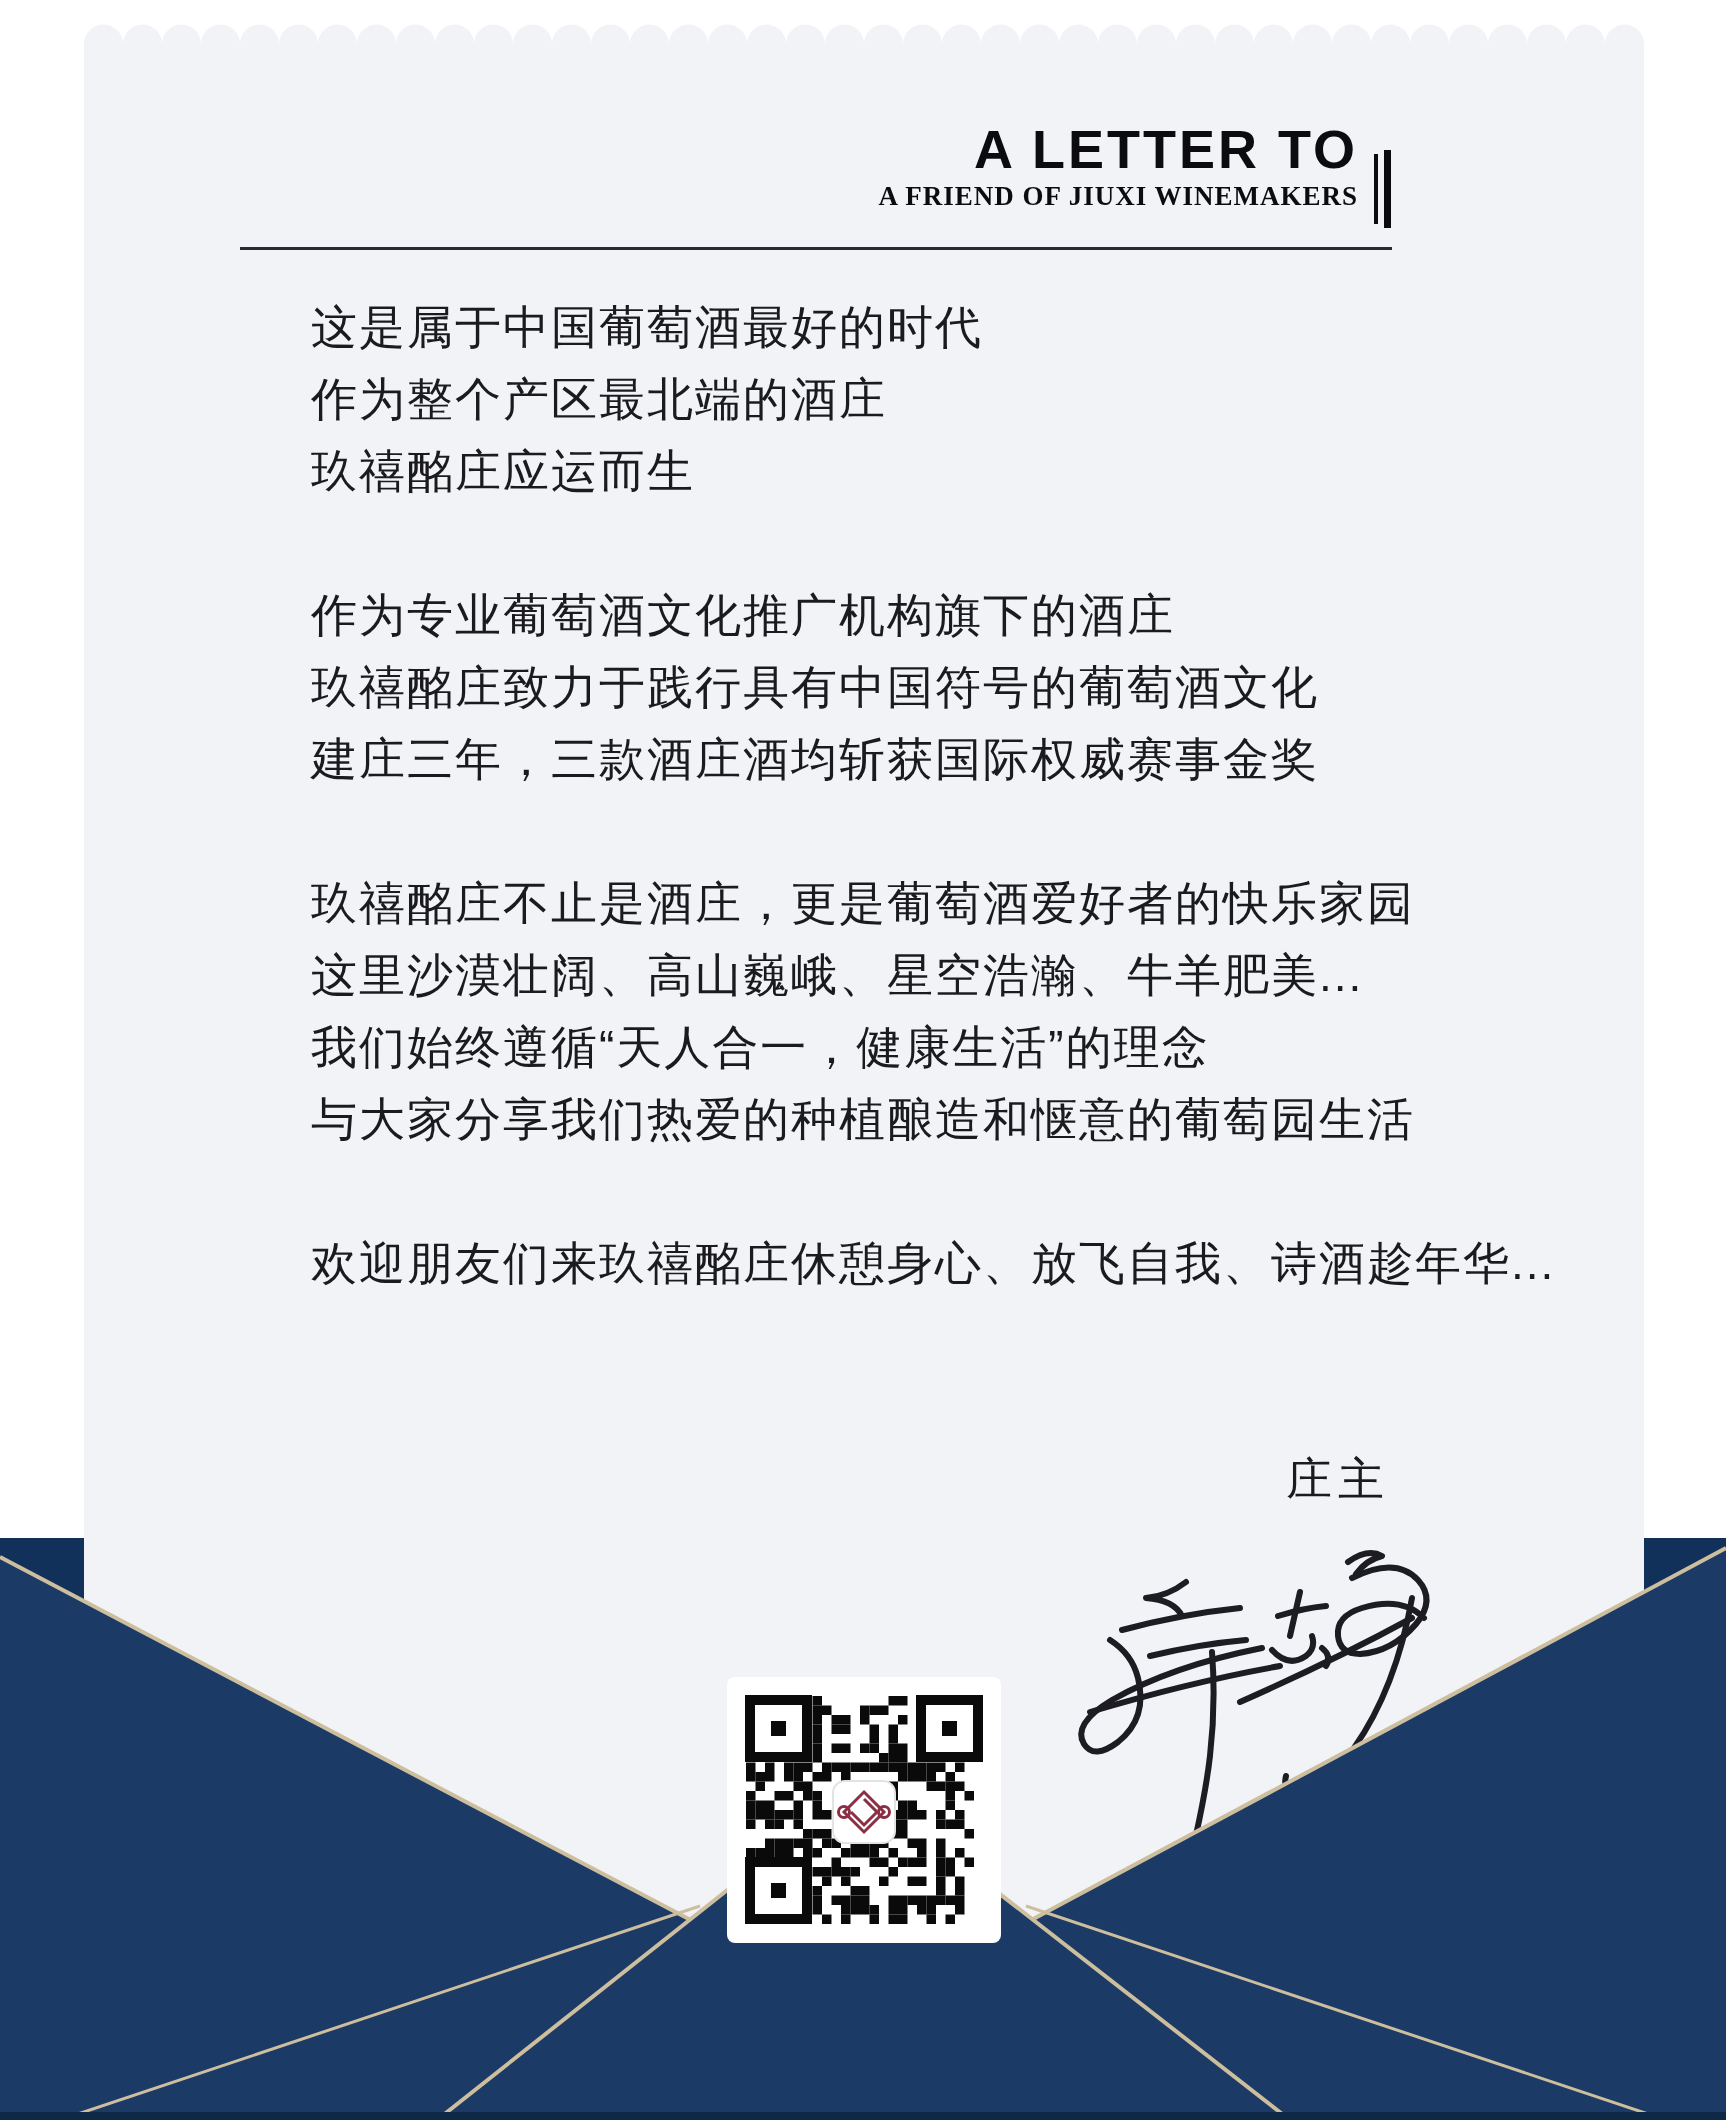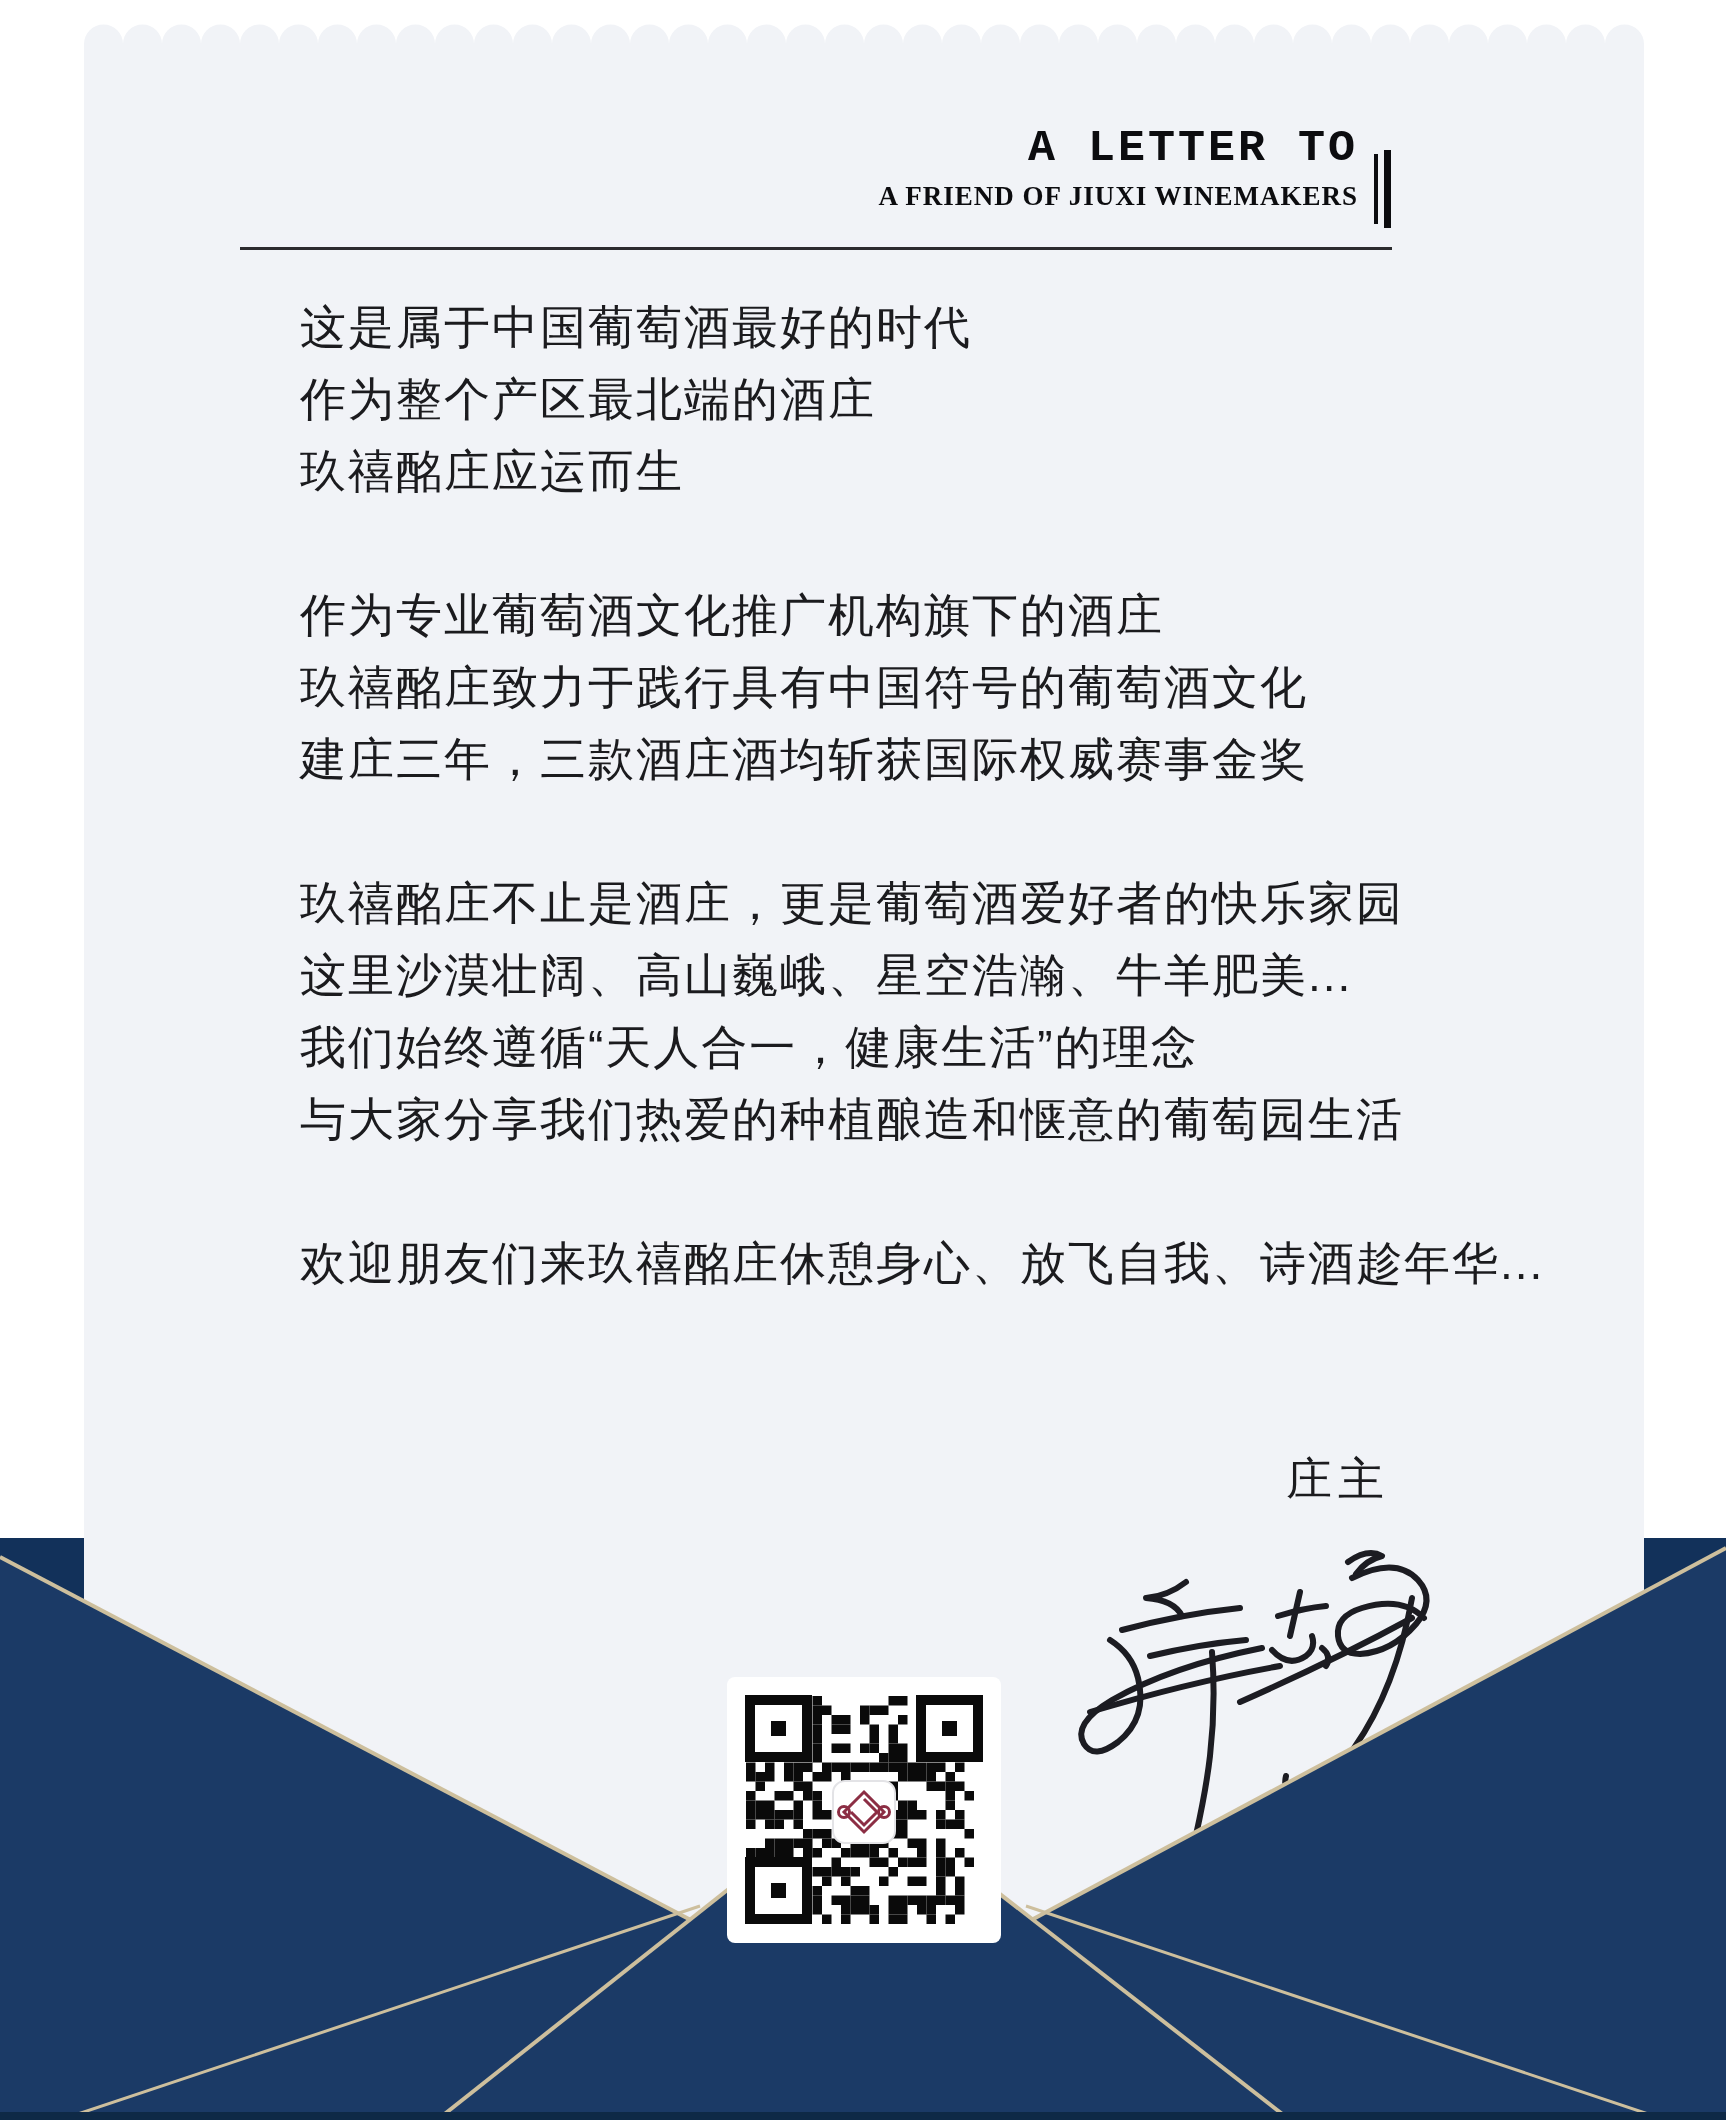--- a/index.html
+++ b/index.html
@@ -1,30 +1,30 @@
 <!DOCTYPE html>
 <html><head>
 <meta charset="utf-8">
 <style>
   html,body{margin:0;padding:0;background:#ffffff;}
   #stage{position:relative;width:1726px;height:2120px;background:#ffffff;overflow:hidden;
          font-family:"Liberation Sans", sans-serif;}
   #scenery{position:absolute;left:0;top:0;width:1726px;height:2120px;}
   .abs{position:absolute;}
   .hdr{right:368px;top:118px;text-align:right;color:#0c0c0f;}
-  .hdr-title{font-family:Liberation Mono, monospace;font-weight:700;font-size:45px;
+  .hdr-title{font-family:Liberation Sans, sans-serif;font-weight:700;font-size:54px;
              letter-spacing:3px;line-height:62px;}
   .hdr-sub{font-family:"Liberation Serif", serif;font-weight:700;font-size:27px;
            letter-spacing:1px;line-height:32px;}
   .bars{left:1374px;top:150px;width:22px;height:78px;}
   .bar-thin{position:absolute;left:0;top:4px;width:4px;height:70px;background:#0c0c0f;}
   .bar-thick{position:absolute;left:10px;top:0;width:7px;height:78px;background:#0c0c0f;}
   .rule{left:240px;top:247px;width:1152px;height:3px;background:#2b2b2e;}
   .body-text{left:300px;top:291px;width:1120px;color:#1b1b1e;}
-  .para{margin:0 0 72px 0;}
+  .para{margin:0 0 72px 11px;}
   .line{font-size:46px;line-height:72px;letter-spacing:2px;white-space:nowrap;}
   .signoff{right:336px;top:1449px;font-size:46px;letter-spacing:6px;color:#1b1b1e;}
 </style>
 </head>
 <body>
 
 <div id="stage">
 
   <svg id="scenery" viewBox="0 0 1726 2120">
 

